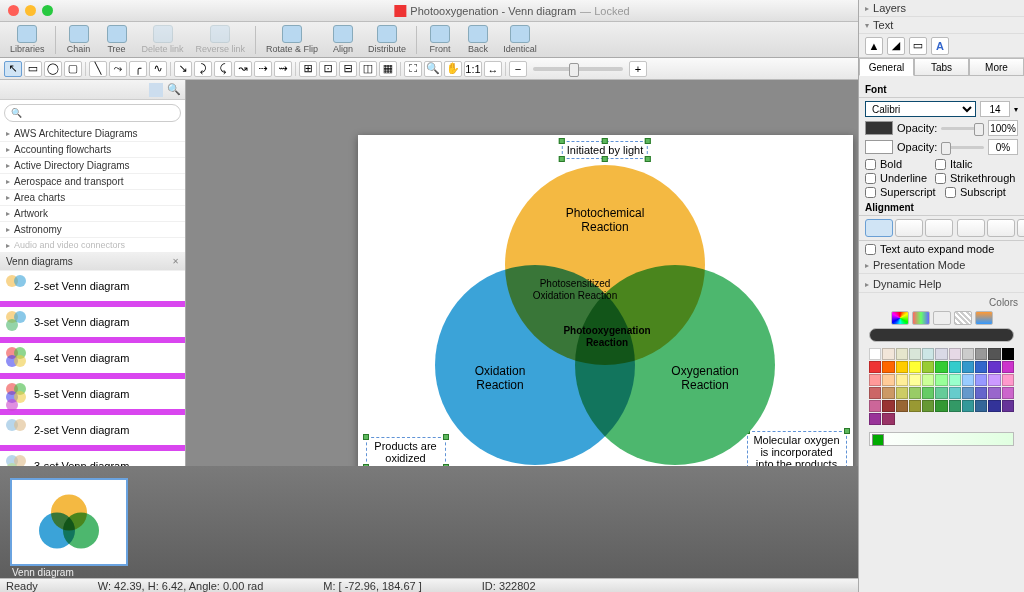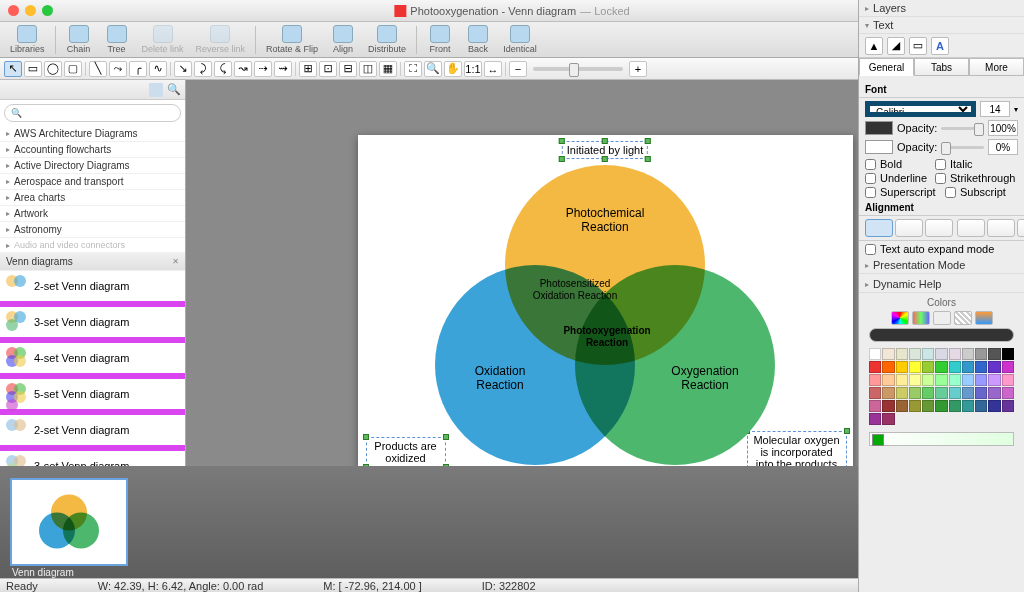--- a/index.html
+++ b/index.html
@@ -64,31 +64,31 @@
 .rp-section.open::before { content:'▾'; }
 .rp-toolbar { height:24px; display:flex; align-items:center; gap:4px; padding:0 6px; border-bottom:1px solid #ccc; }
 .rp-toolbtn { width:18px; height:18px; background:#fff; border:1px solid #bbb; border-radius:2px; display:flex; align-items:center; justify-content:center; font-size:11px; }
 .rp-tabs { height:18px; display:flex; background:#ddd; }
 .rp-tab { flex:1; text-align:center; font-size:10px; line-height:18px; border:1px solid #bbb; background:linear-gradient(#fff,#ececec); }
 .rp-tab.active { background:#fff; border-bottom-color:#fff; }
 .rp-content { padding:4px 6px; font-size:10px; }
 .rp-row { display:flex; align-items:center; gap:4px; margin:3px 0; }
 .rp-label { font-weight:bold; font-size:10px; margin:4px 0 2px; }
 .rp-sep { height:1px; background:#ccc; margin:2px -6px; }
-.rp-select { flex:1; height:16px; border:5px solid #0c4a6e; background:#fff; font-size:10px; padding:0 2px; }
+.rp-select { flex:1; height:16px; border:1px solid #0c4a6e; background:#fff; font-size:10px; padding:0 2px; }
 .rp-num { width:30px; height:16px; border:1px solid #bbb; background:#fff; font-size:10px; text-align:center; }
 .rp-swatch { width:28px; height:14px; border:1px solid #999; }
 .rp-slider { flex:1; height:3px; background:#ccc; border-radius:2px; position:relative; }
 .rp-slider::after { content:''; position:absolute; top:-4px; width:8px; height:11px; background:#eee; border:1px solid #999; border-radius:2px; }
 .chk { display:flex; align-items:center; gap:4px; font-size:10px; }
 .chk input { width:11px; height:11px; }
 .align-btns { display:flex; gap:2px; }
 .align-btn { width:28px; height:18px; border:1px solid #bbb; background:linear-gradient(#fff,#eee); border-radius:3px; }
 .align-btn.active { background:#d0e4f5; border-color:#6a9fd4; }
-.colors-header { font-size:10px; text-align:center; color:#666; margin-top:4px; position:relative; }
+.colors-header { font-size:10px; text-align:right; color:#666; margin-top:4px; position:relative; }
 .color-mode-row { display:flex; gap:3px; justify-content:center; margin:3px 0; }
 .cmode { width:18px; height:14px; border:1px solid #bbb; border-radius:2px; }
 .color-search { margin:3px 4px; height:14px; border:1px solid #bbb; border-radius:7px; background:#333; }
 .swatch-grid { display:grid; grid-template-columns:repeat(11,1fr); gap:1px; padding:3px 4px; }
 .sw { height:12px; border:1px solid rgba(0,0,0,.2); }
 .gradient-row { height:14px; margin:4px; border:1px solid #bbb; background:linear-gradient(90deg,#fff,#f0fff0,#e0ffe0); position:relative; }
 .gradient-row::before { content:''; position:absolute; left:2px; top:1px; width:10px; height:10px; border:1px solid #888; background:#0a0; }
 
 .statusbar { position:absolute; bottom:0; left:0; height:14px; width:858px; background:linear-gradient(#f4f4f4,#dedede); border-top:1px solid #bbb; display:flex; align-items:center; font-size:10px; color:#333; padding:0 6px; gap:60px; }
 .thumbnail-strip { position:absolute; bottom:14px; left:0; width:858px; height:112px; background:linear-gradient(#7a7a7a,#5e5e5e); display:flex; align-items:center; padding:6px 10px; }
@@ -347,21 +347,21 @@
       <div style="background:#3ba3d8;left:0;top:18px"></div>
       <div style="background:#4db76e;left:24px;top:18px"></div>
     </div>
     <div class="thumb-label">Venn diagram</div>
   </div>
 </div>
 
 <div class="statusbar">
   <span>Ready</span>
   <span>W: 42.39, H: 6.42, Angle: 0.00 rad</span>
-  <span>M: [ -72.96, 214.00 ]</span>
+  <span>M: [ -72.96, 184.67 ]</span>
   <span>ID: 322802</span>
 </div>
 
 <div class="rightpanel">
   <div class="rp-section">
       <span>Layers</span>
     </div>
   <div class="rp-section open">
       <span>Text</span>
     </div>

